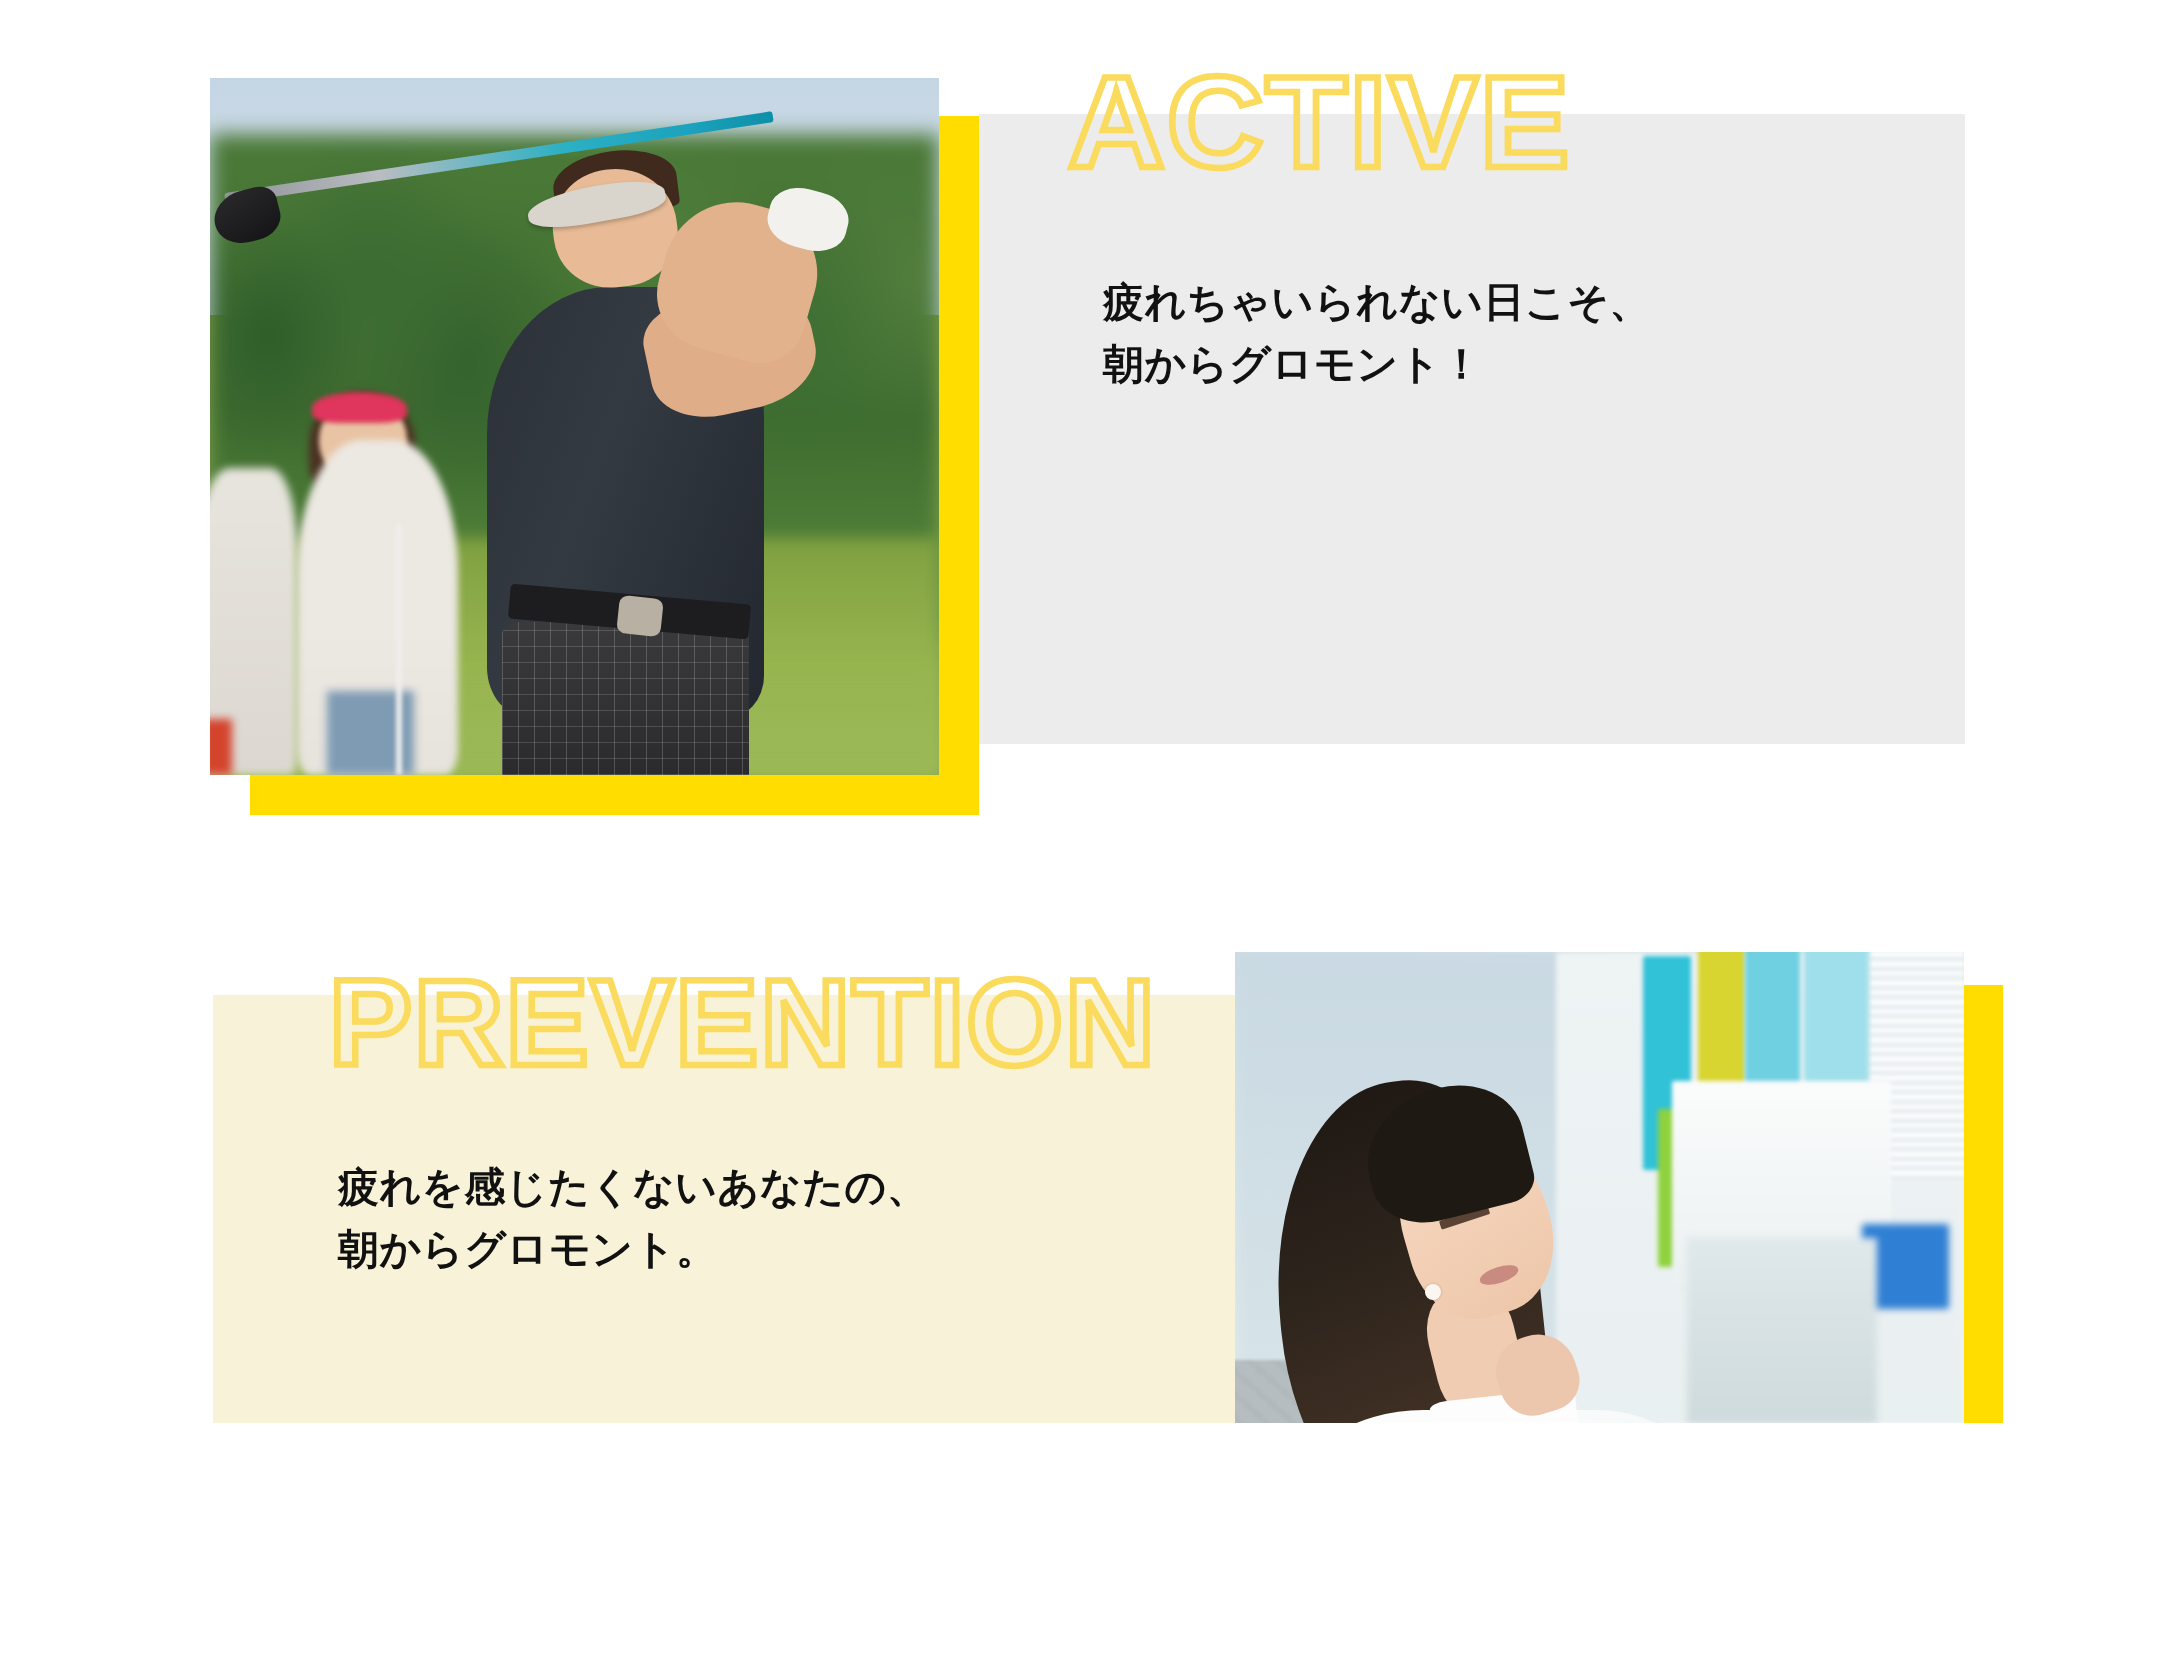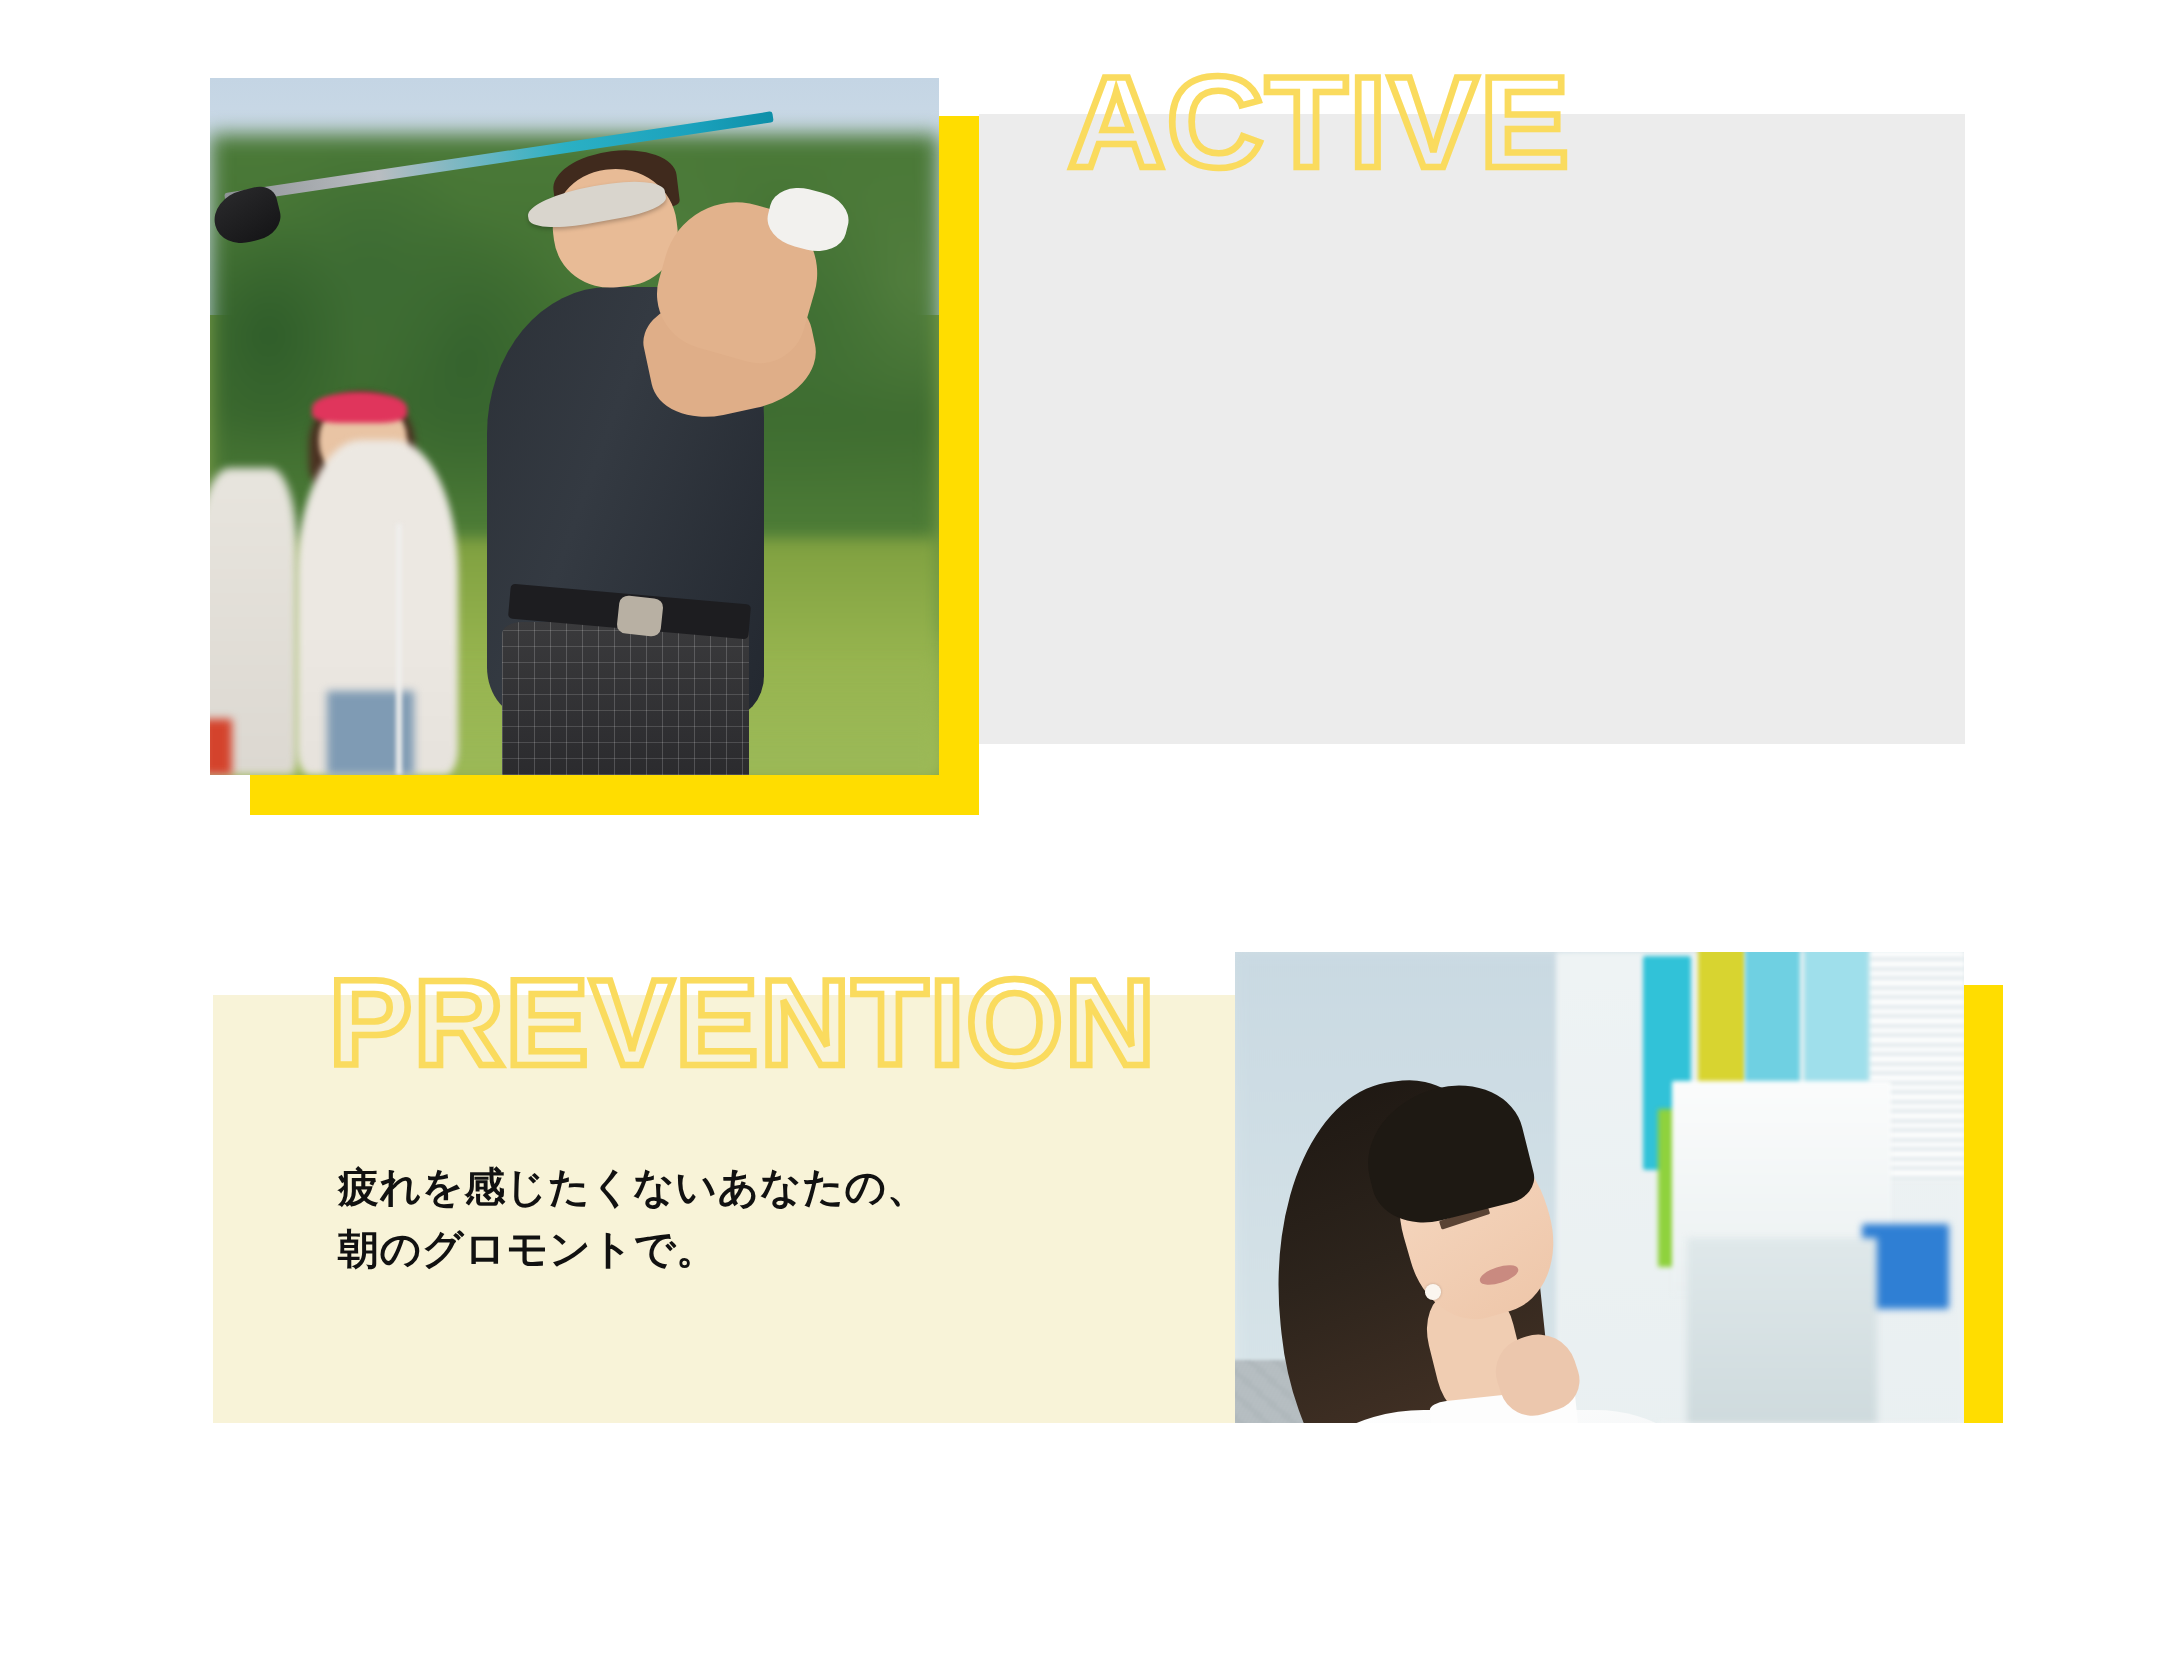--- a/index.html
+++ b/index.html
@@ -419,20 +419,22 @@
       <div class="p1-arm-low"></div>
       <div class="p1-arm-up"></div>
       <div class="p1-club"></div>
       <div class="p1-clubhead"></div>
       <div class="p1-glove"></div>
     </div>
 
     <div class="outline-head" id="head-active">ACTIVE</div>
 
     <div class="copy-block" id="copy-active">
+      <h2 class="jp-title">疲れちゃいられない日こそ、
+朝からグロモント！</h2>
     </div>
 
   </section>
 
   <section>
 
     <div class="panel-cream"></div>
 
     <div class="yellow-block-2"></div>
 
@@ -463,19 +465,19 @@
       <div class="p2-earring"></div>
       <div class="p2-collar"></div>
       <div class="p2-arm"></div>
       <div class="p2-hand"></div>
     </div>
 
     <div class="outline-head" id="head-prevention">PREVENTION</div>
 
     <div class="copy-block" id="copy-prevent">
       <h2 class="jp-title">疲れを感じたくないあなたの、
-朝のグロモントで。</h2>
+朝からグロモント。</h2>
     </div>
 
   </section>
 
 </div>
 
 
 </body></html>

